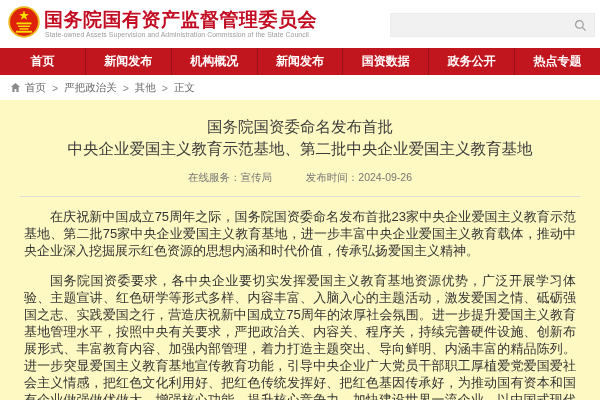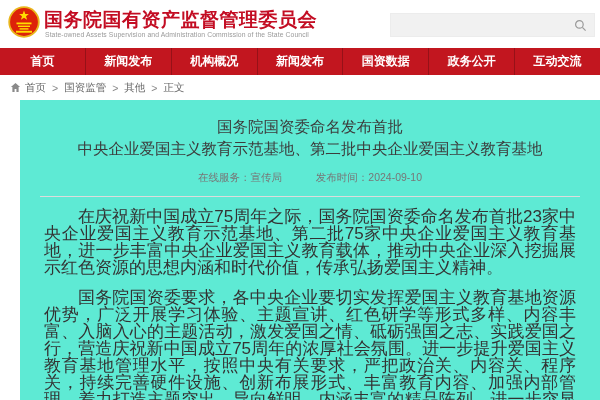--- a/index.html
+++ b/index.html
@@ -33,27 +33,27 @@
   .nav a:first-child{border-left:none;}
 
   
   .crumbs{position:absolute;top:75px;left:0;right:0;height:25px;background:#fff;
           display:flex;align-items:center;padding-left:10px;font-size:10.5px;color:#666;}
   .crumbs .home{display:flex;align-items:center;margin-right:4px;}
   .crumbs a{color:#666;text-decoration:none;cursor:pointer;}
   .crumbs .sep{margin:0 6px;color:#888;}
 
   
-  .content{position:absolute;top:100px;left:0;right:0;bottom:0;background:#5eead4;margin-left:20px;}
+  .content{position:absolute;top:100px;left:0;right:0;bottom:0;background:#fef9c3;}
   .art-title{margin:16px 30px 0;text-align:center;font-size:15.5px;font-weight:400;
              color:#3c3c3c;line-height:22px;}
   .meta{margin-top:11px;text-align:center;font-size:10.5px;color:#777;}
   .meta .gap{display:inline-block;width:28px;}
   .divider{margin:11px 20px 0;border:0;border-top:1px solid #dcdcdc;height:0;}
-  .content p{margin:11px 24px 0;font-size:17px;line-height:17px;color:#333;
+  .content p{margin:11px 24px 0;font-size:13px;line-height:17px;color:#333;
              text-align:justify;text-indent:2em;}
   .content p + p{margin-top:13px;}
 </style>
 </head>
 <body>
 
 <div class="page">
 
   <div class="clipbar">
     <span class="frag"></span>
@@ -97,46 +97,46 @@
     </div>
   </div>
 
   <div class="nav">
     <a>首页</a>
     <a>新闻发布</a>
     <a>机构概况</a>
     <a>新闻发布</a>
     <a>国资数据</a>
     <a>政务公开</a>
-    <a>互动交流</a>
+    <a>热点专题</a>
   </div>
 
   <div class="crumbs">
     <span class="home">
       <svg width="11" height="11" viewBox="0 0 12 12">
         <path d="M6 1 L11 5.5 H9.4 V11 H7 V7.6 H5 V11 H2.6 V5.5 H1 Z" fill="#8a8a8a"></path>
       </svg>
     </span>
     <a>首页</a>
     <span class="sep">&gt;</span>
-    <a>国资监管</a>
+    <a>严把政治关</a>
     <span class="sep">&gt;</span>
     <a>其他</a>
     <span class="sep">&gt;</span>
     <span>正文</span>
   </div>
 
   <div class="content">
     <h1 class="art-title">
       <span style="display:block;">国务院国资委命名发布首批</span>
       <span style="display:block;text-align:center;">中央企业爱国主义教育示范基地、第二批中央企业爱国主义教育基地</span>
     </h1>
     <div class="meta">
       <span>在线服务：宣传局</span>
       <span class="gap"></span>
-      <span>发布时间：2024-09-10</span>
+      <span>发布时间：2024-09-26</span>
     </div>
     <hr class="divider">
     <p>在庆祝新中国成立75周年之际，国务院国资委命名发布首批23家中央企业爱国主义教育示范基地、第二批75家中央企业爱国主义教育基地，进一步丰富中央企业爱国主义教育载体，推动中央企业深入挖掘展示红色资源的思想内涵和时代价值，传承弘扬爱国主义精神。</p>
     <p>国务院国资委要求，各中央企业要切实发挥爱国主义教育基地资源优势，广泛开展学习体验、主题宣讲、红色研学等形式多样、内容丰富、入脑入心的主题活动，激发爱国之情、砥砺强国之志、实践爱国之行，营造庆祝新中国成立75周年的浓厚社会氛围。进一步提升爱国主义教育基地管理水平，按照中央有关要求，严把政治关、内容关、程序关，持续完善硬件设施、创新布展形式、丰富教育内容、加强内部管理，着力打造主题突出、导向鲜明、内涵丰富的精品陈列。进一步突显爱国主义教育基地宣传教育功能，引导中央企业广大党员干部职工厚植爱党爱国爱社会主义情感，把红色文化利用好、把红色传统发挥好、把红色基因传承好，为推动国有资本和国有企业做强做优做大，增强核心功能，提升核心竞争力，加快建设世界一流企业，以中国式现代化全面推进强国建设、民族复兴伟业凝聚强大精神力量。</p>
   </div>
 
 </div>
 
 </body></html>

